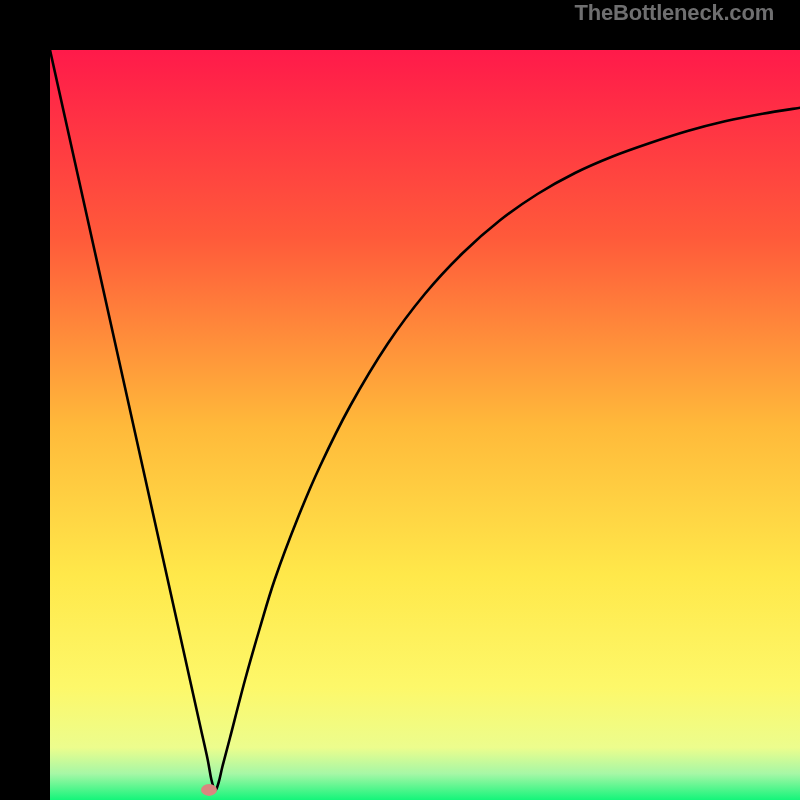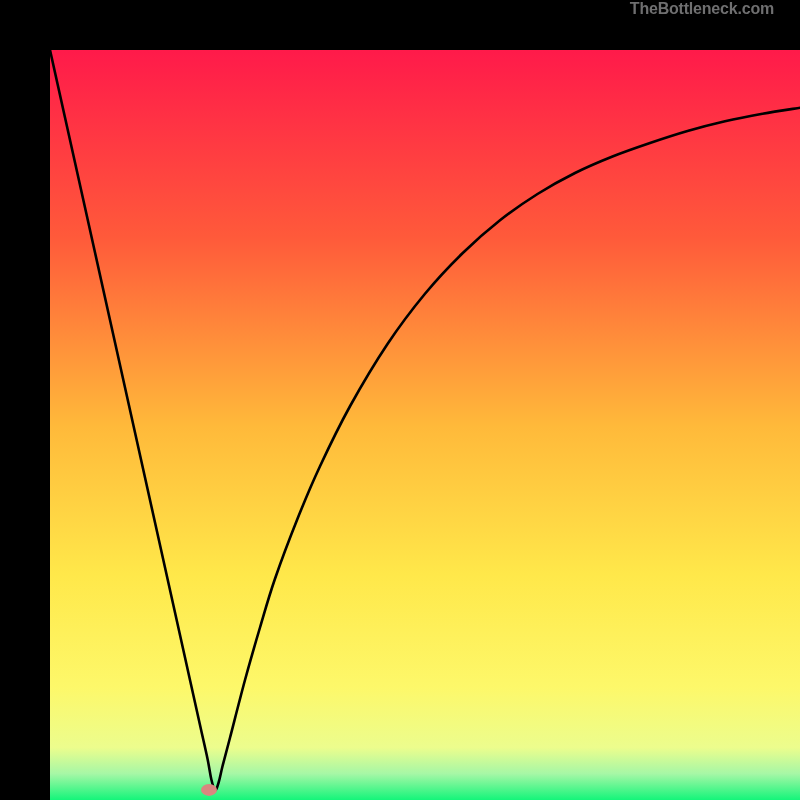--- a/index.html
+++ b/index.html
@@ -23,21 +23,21 @@
     position: absolute;
     left: 25px;
     top: 25px;
     width: 750px;
     height: 750px;
   }
   .watermark {
     position: absolute;
     top: 0px;
     right: 26px;
-    font-size: 16px;
+    font-size: 22px;
     font-weight: 600;
     color: #6f6f70;
     letter-spacing: -0.2px;
     font-family: Arial, Helvetica, sans-serif;
   }
   svg {
     display: block;
   }
 </style>
 </head>

